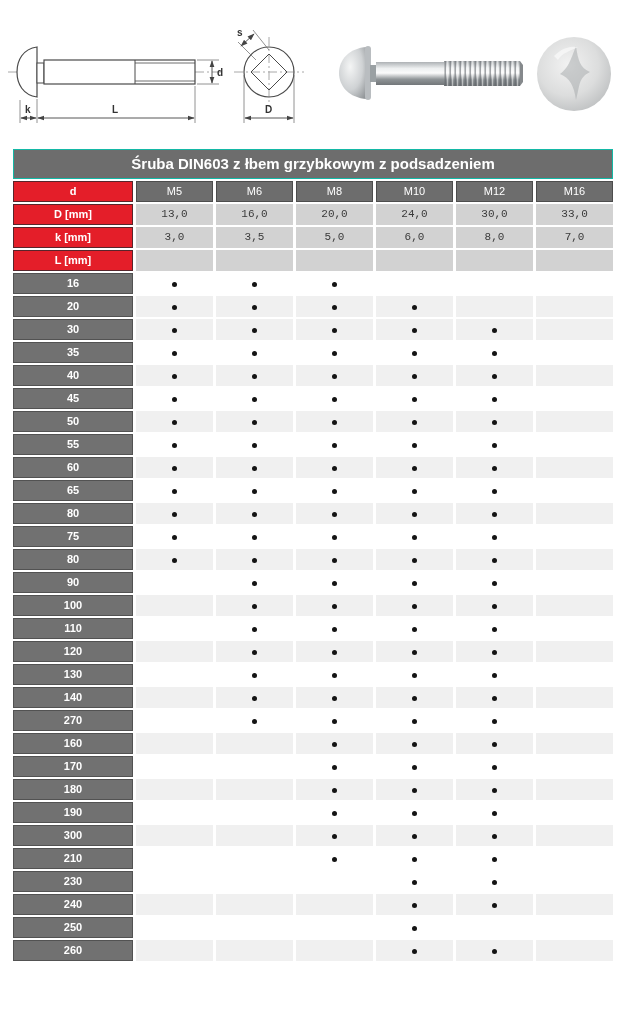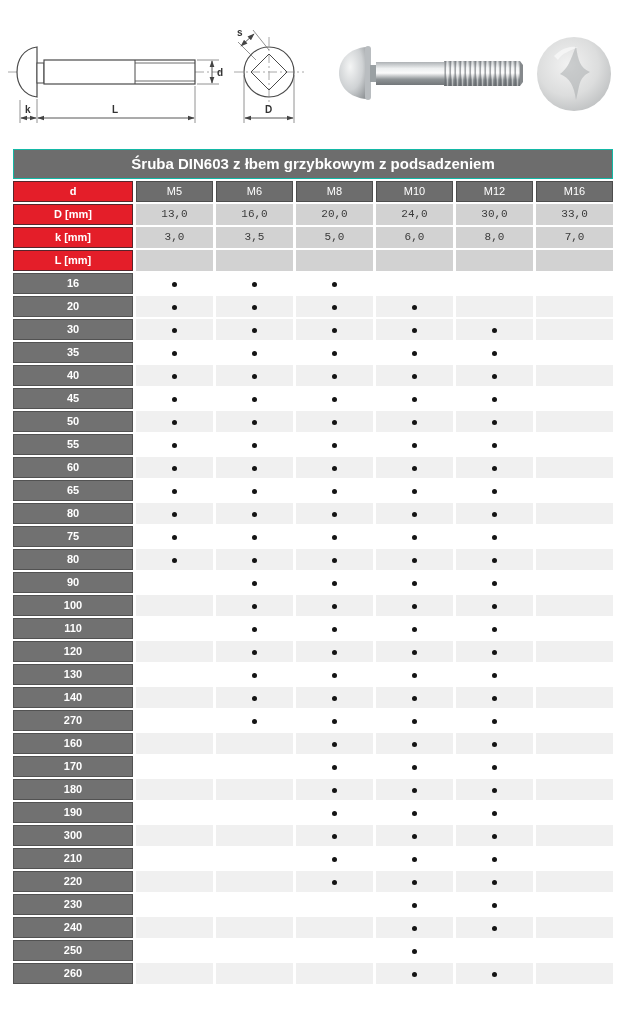--- a/index.html
+++ b/index.html
@@ -414,29 +414,20 @@
         </tr>
         <tr>
           <th class="rowlbl">210</th>
           <td class="dotcell"></td>
           <td class="dotcell"></td>
           <td class="dotcell"><span class="dot"></span></td>
           <td class="dotcell"><span class="dot"></span></td>
           <td class="dotcell"><span class="dot"></span></td>
           <td class="dotcell"></td>
         </tr>
-        <tr class="alt">
-          <th class="rowlbl">220</th>
-          <td class="dotcell"></td>
-          <td class="dotcell"></td>
-          <td class="dotcell"><span class="dot"></span></td>
-          <td class="dotcell"><span class="dot"></span></td>
-          <td class="dotcell"><span class="dot"></span></td>
-          <td class="dotcell"></td>
-        </tr>
         <tr>
           <th class="rowlbl">230</th>
           <td class="dotcell"></td>
           <td class="dotcell"></td>
           <td class="dotcell"></td>
           <td class="dotcell"><span class="dot"></span></td>
           <td class="dotcell"><span class="dot"></span></td>
           <td class="dotcell"></td>
         </tr>
         <tr class="alt">

